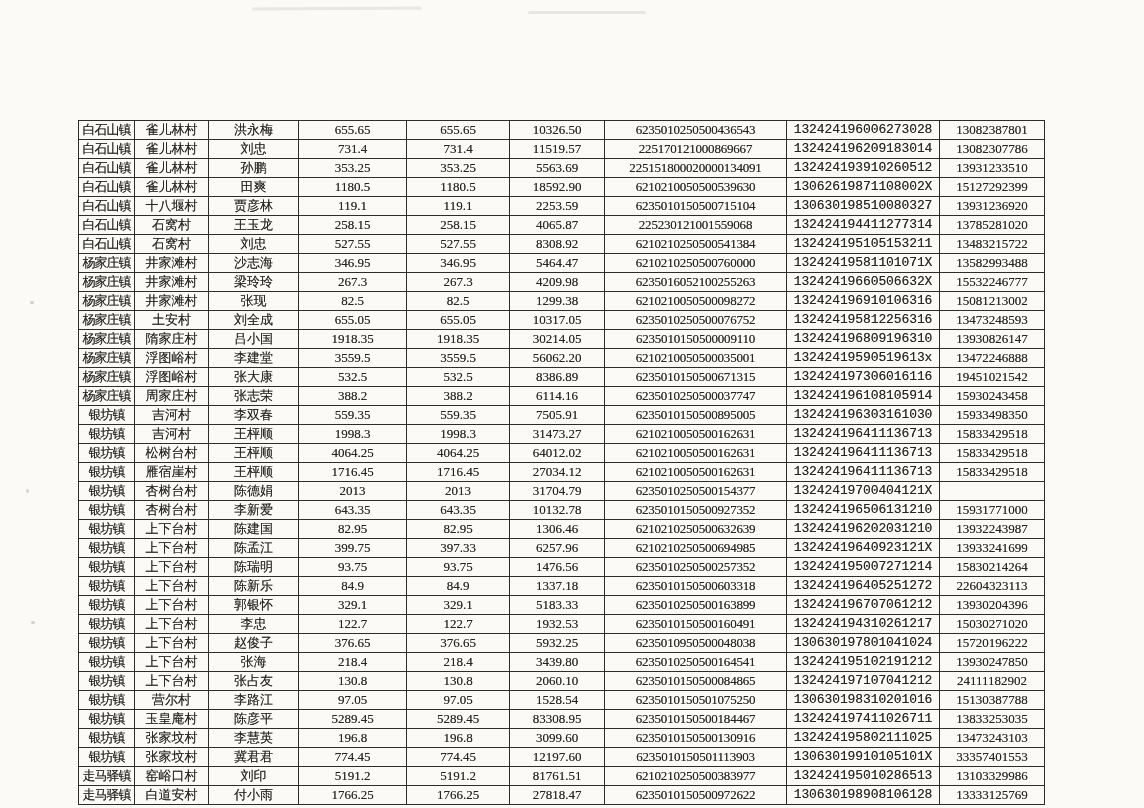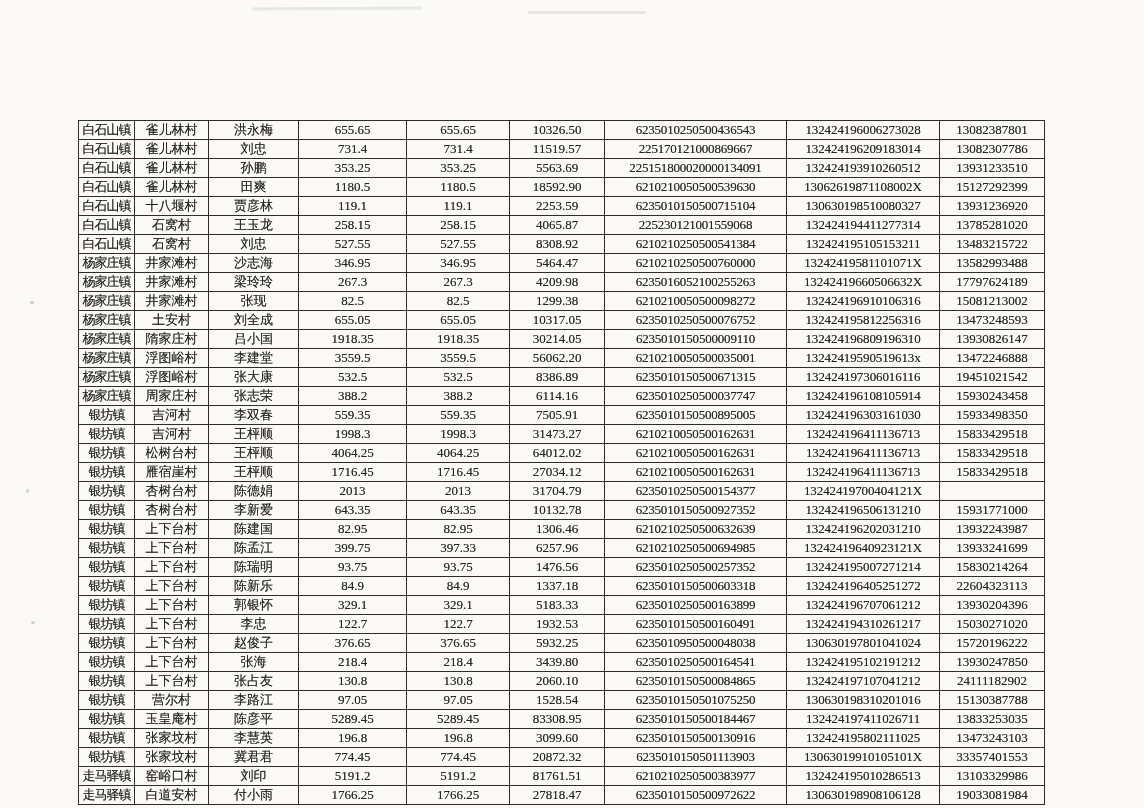--- a/index.html
+++ b/index.html
@@ -48,21 +48,21 @@
     color:var(--text);
     font-size:13px;
     line-height:18px;
     text-shadow:0 0 .4px rgba(30,28,25,.55);
   }
   
   td.c0,td.c1,td.c2{font-size:13.5px;letter-spacing:0;}
   td.c0{letter-spacing:-1px;}
   
   td.c6{font-size:12.8px;letter-spacing:-.2px;}
-  td.c7{font-size:12.8px;letter-spacing:-.1px;}
+  td.c7{font-size:12.8px;letter-spacing:-.1px;font-family:Liberation Mono, monospace;}
 </style>
 </head>
 <body>
 
 <div class="paper">
   <div class="artifact a1"></div>
   <div class="artifact a2"></div>
   <div class="artifact a3"></div>
   <div class="artifact a4"></div>
   <div class="artifact a5"></div>
@@ -170,21 +170,21 @@
         </tr>
         <tr>
           <td class="c0">杨家庄镇</td>
           <td class="c1">井家滩村</td>
           <td class="c2">梁玲玲</td>
           <td class="c3">267.3</td>
           <td class="c4">267.3</td>
           <td class="c5">4209.98</td>
           <td class="c6">6235016052100255263</td>
           <td class="c7">13242419660506632X</td>
-          <td class="c8">17797624189</td>
+          <td class="c8">15532246777</td>
         </tr>
         <tr>
           <td class="c0">杨家庄镇</td>
           <td class="c1">井家滩村</td>
           <td class="c2">张现</td>
           <td class="c3">82.5</td>
           <td class="c4">82.5</td>
           <td class="c5">1299.38</td>
           <td class="c6">6210210050500098272</td>
           <td class="c7">132424196910106316</td>
@@ -442,21 +442,21 @@
           <td class="c6">6235010150500130916</td>
           <td class="c7">132424195802111025</td>
           <td class="c8">13473243103</td>
         </tr>
         <tr>
           <td class="c0">银坊镇</td>
           <td class="c1">张家坟村</td>
           <td class="c2">冀君君</td>
           <td class="c3">774.45</td>
           <td class="c4">774.45</td>
-          <td class="c5">20872.32</td>
+          <td class="c5">12197.60</td>
           <td class="c6">6235010150501113903</td>
           <td class="c7">13063019910105101X</td>
           <td class="c8">33357401553</td>
         </tr>
         <tr>
           <td class="c0">走马驿镇</td>
           <td class="c1">窑峪口村</td>
           <td class="c2">刘印</td>
           <td class="c3">5191.2</td>
           <td class="c4">5191.2</td>
@@ -467,17 +467,17 @@
         </tr>
         <tr>
           <td class="c0">走马驿镇</td>
           <td class="c1">白道安村</td>
           <td class="c2">付小雨</td>
           <td class="c3">1766.25</td>
           <td class="c4">1766.25</td>
           <td class="c5">27818.47</td>
           <td class="c6">6235010150500972622</td>
           <td class="c7">130630198908106128</td>
-          <td class="c8">19033081984</td>
+          <td class="c8">13333125769</td>
         </tr>
       </tbody>
   </table>
 </div>
 
 </body></html>

